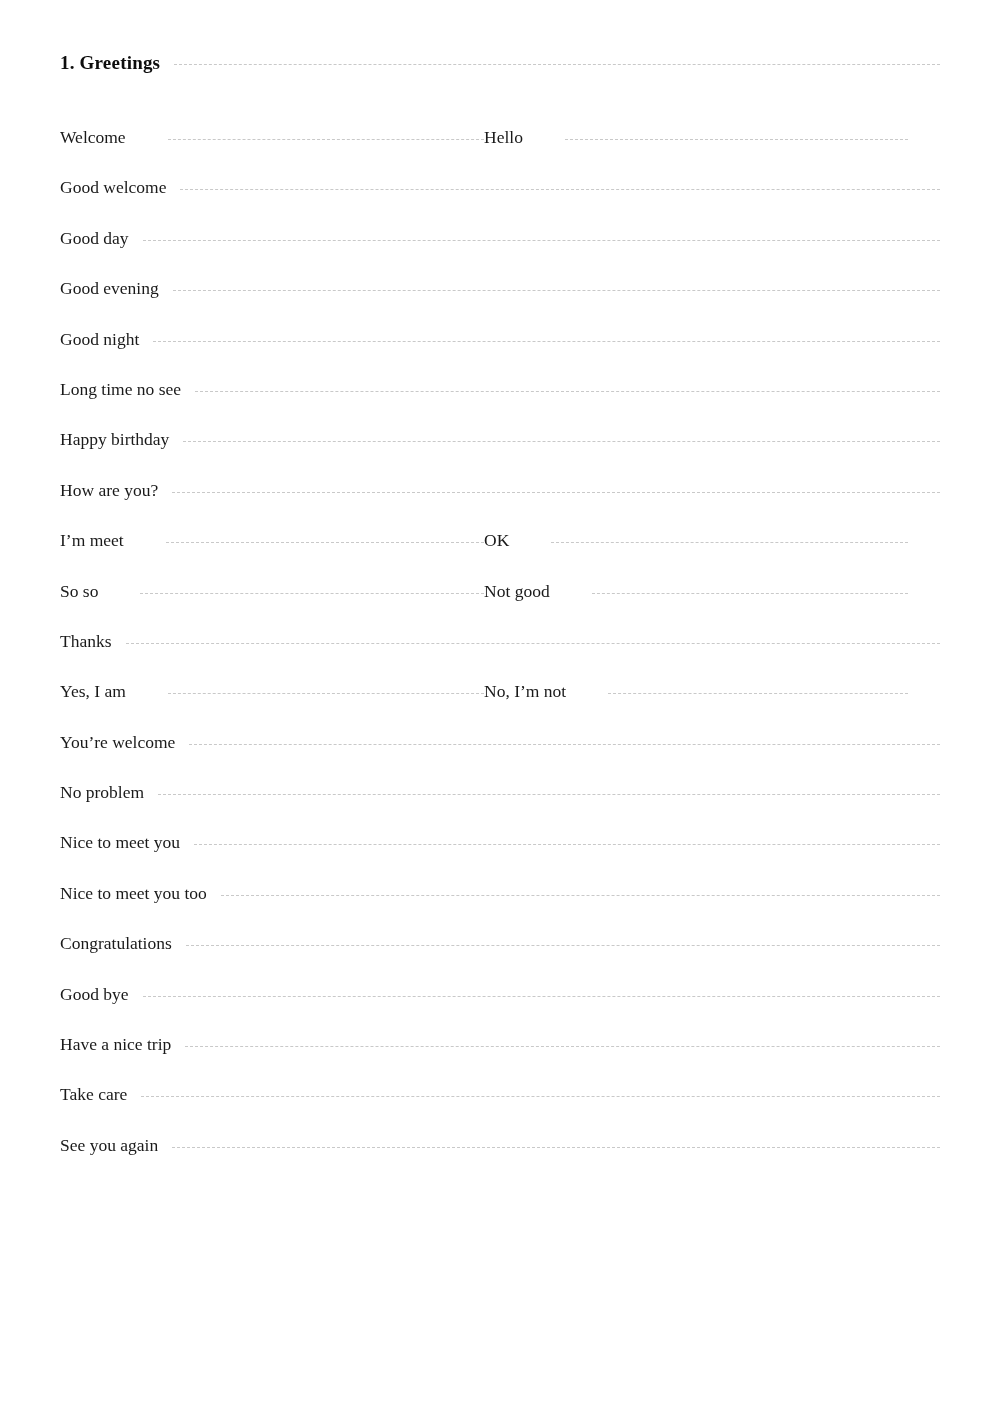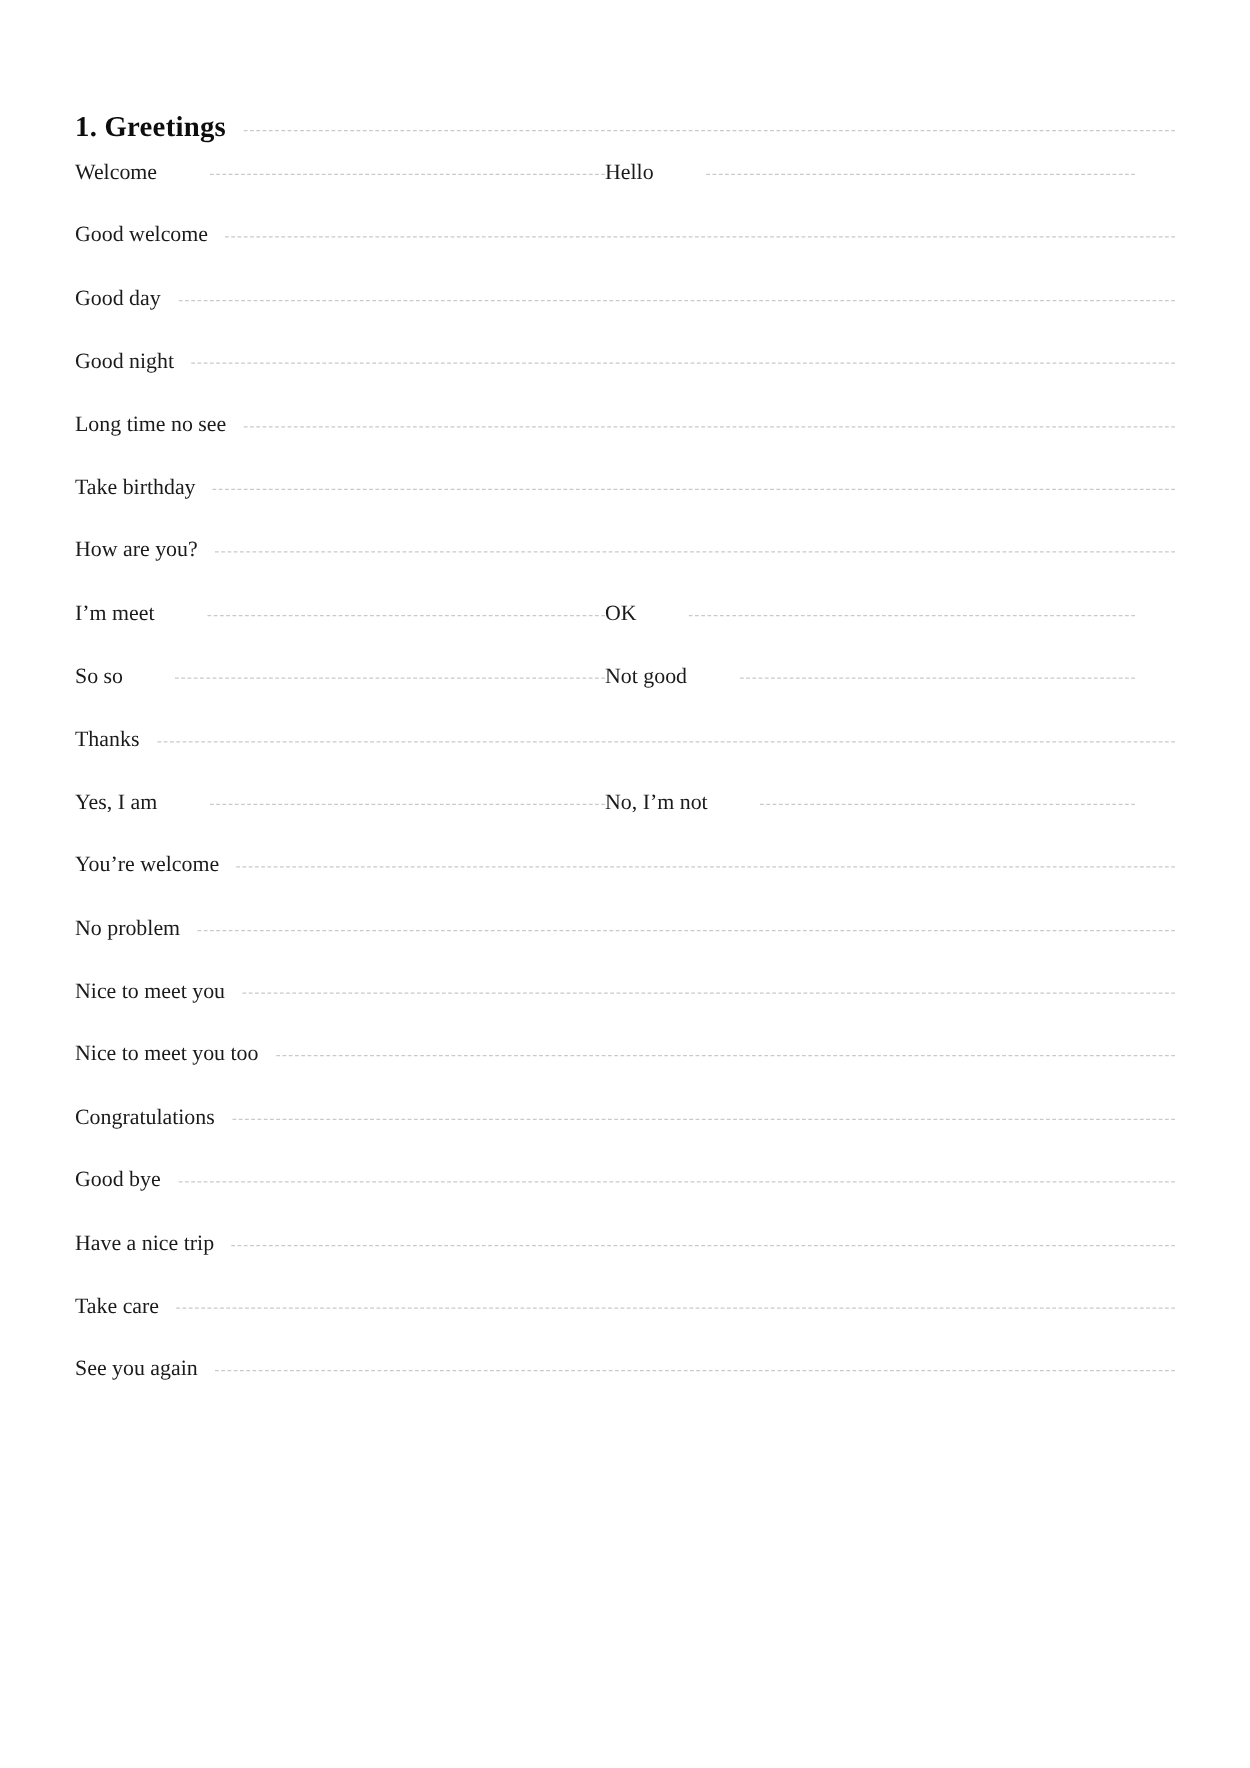--- a/index.html
+++ b/index.html
@@ -26,26 +26,25 @@
   }
   .heading-row {
     position: absolute;
     left: 60px;
     top: 52px;
     width: 880px;
     display: flex;
     align-items: baseline;
   }
   .heading-title {
-    font-size: 23px;
+    font-size: 19px;
     font-weight: bold;
     letter-spacing: 0.2px;
     white-space: nowrap;
     color: #0d0d0d;
-    margin-top: 37px;
   }
   .heading-rule {
     flex: 1 1 auto;
     margin-left: 14px;
     border-bottom: 1px dashed #c9c9c9;
     transform: translateY(-4px);
     height: 0;
   }
   .rows {
     position: absolute;
@@ -116,33 +115,39 @@
         </div>
       </div>
       <div class="row">
         <div class="cell full">
           <span class="label">Good day</span>
           <span class="line"></span>
         </div>
       </div>
       <div class="row">
         <div class="cell full">
+          <span class="label">Good evening</span>
+          <span class="line"></span>
+        </div>
+      </div>
+      <div class="row">
+        <div class="cell full">
           <span class="label">Good night</span>
           <span class="line"></span>
         </div>
       </div>
       <div class="row">
         <div class="cell full">
           <span class="label">Long time no see</span>
           <span class="line"></span>
         </div>
       </div>
       <div class="row">
         <div class="cell full">
-          <span class="label">Take birthday</span>
+          <span class="label">Happy birthday</span>
           <span class="line"></span>
         </div>
       </div>
       <div class="row">
         <div class="cell full">
           <span class="label">How are you?</span>
           <span class="line"></span>
         </div>
       </div>
       <div class="row">

